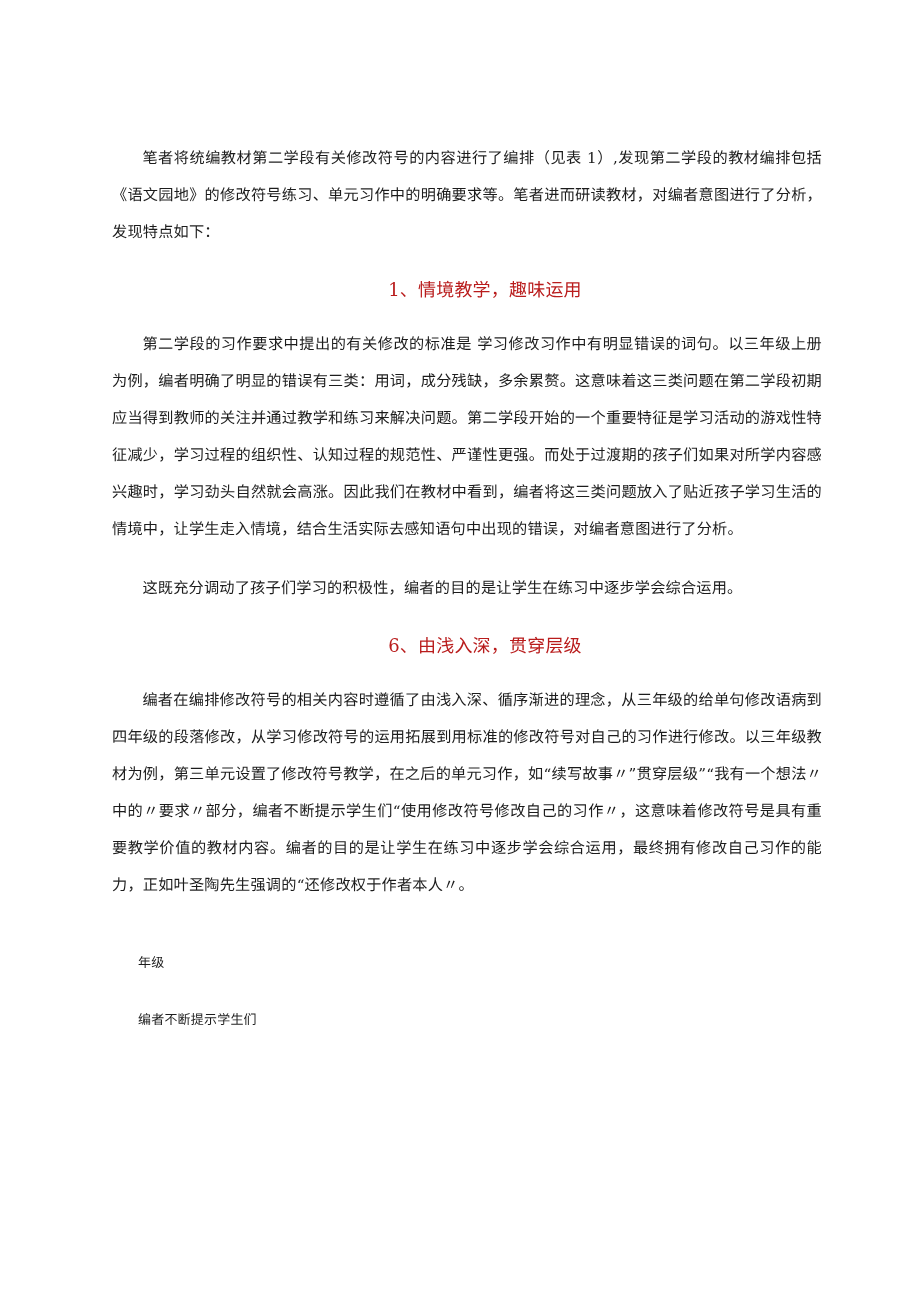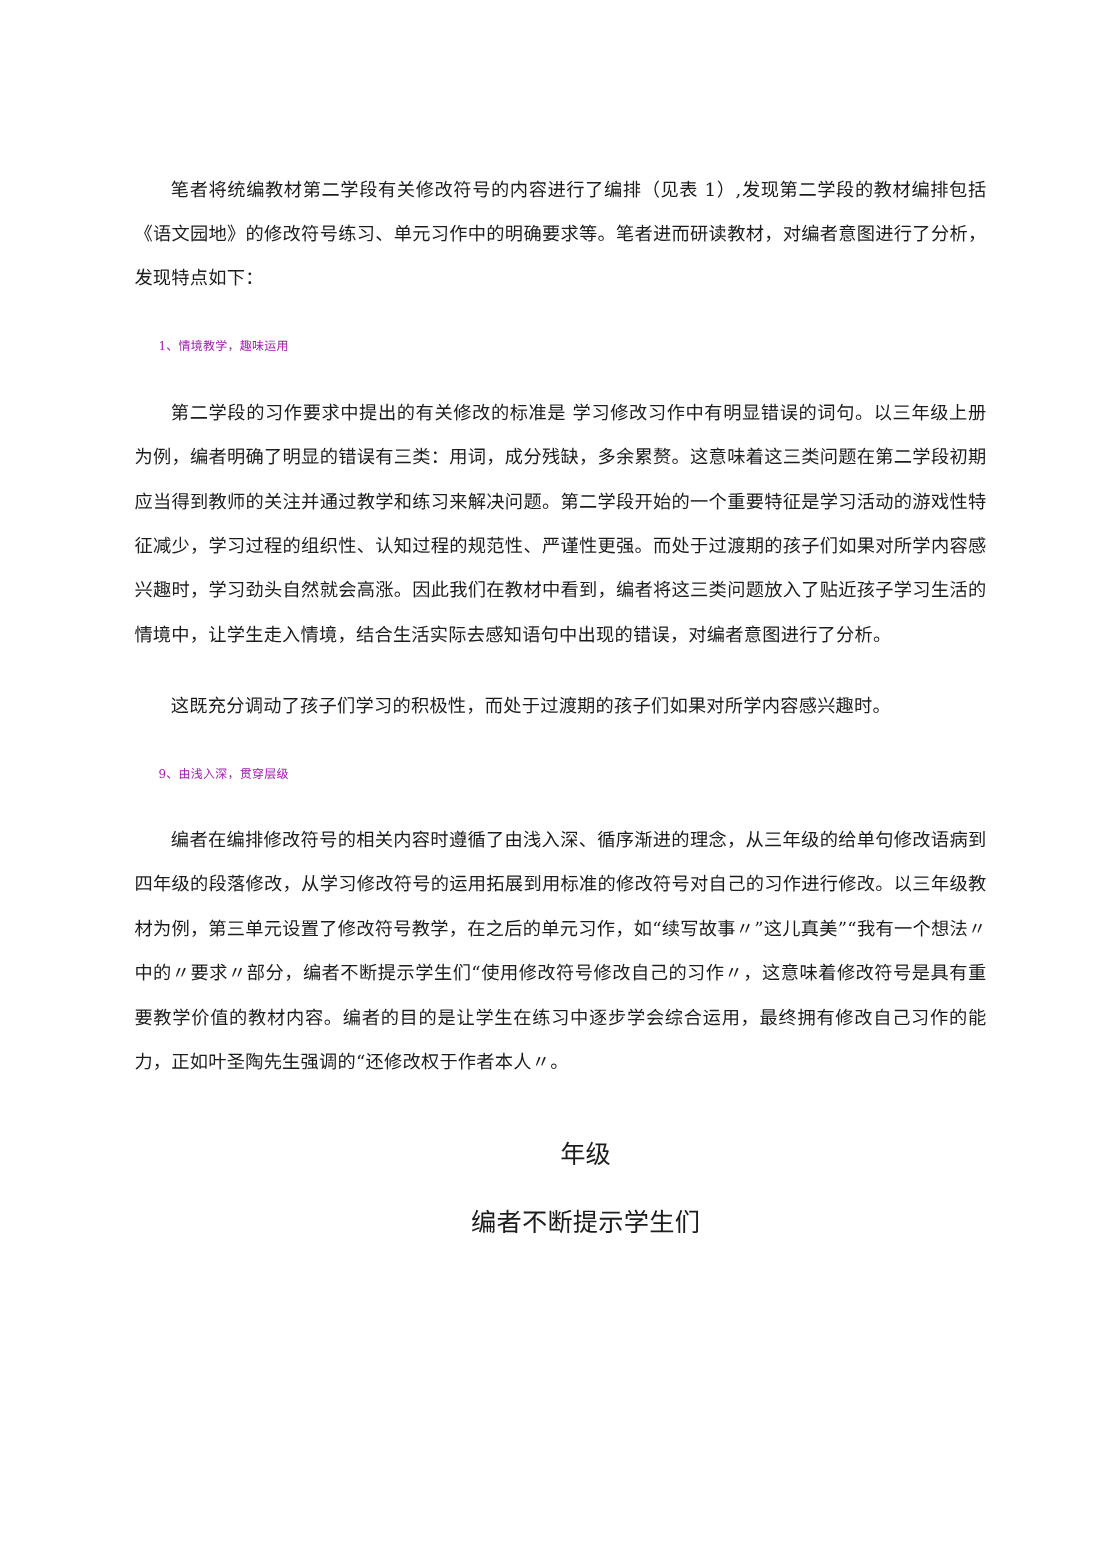--- a/index.html
+++ b/index.html
@@ -48,42 +48,42 @@
   .para.indent {
     text-indent: 2em;
   }
 
   
   .gap-sm { height: 18px; }
   .gap-md { height: 20px; }
   .gap-lg { height: 22px; }
 
   .heading-num {
-    font-size: 10px;
+    font-size: 18px;
     line-height: 37px;
     text-indent: 2em;
-    text-align: left;
-    color: #a21caf;
+    text-align: center;
+    color: #b91c1c;
     letter-spacing: 0.2px;
   }
 
   .caption-line {
     font-size: 15.2px;
     line-height: 37px;
     text-indent: 2em;
     text-align: left;
     color: #1c1c1c;
     letter-spacing: 0.2px;
   }
 
   .table-stub {
-    font-size: 21px;
+    font-size: 13px;
     line-height: 37px;
     text-indent: 2em;
-    text-align: center;
+    text-align: left;
     color: #1c1c1c;
     letter-spacing: 0.2px;
   }
 </style>
 </head>
 <body>
 
 <div id="page-sheet">
 
   <div id="text-column">
@@ -93,29 +93,29 @@
     <div class="gap-md"></div>
 
     <div class="heading-num">1、情境教学，趣味运用</div>
 
     <div class="gap-sm"></div>
 
     <p class="para indent">第二学段的习作要求中提出的有关修改的标准是 学习修改习作中有明显错误的词句。以三年级上册为例，编者明确了明显的错误有三类：用词，成分残缺，多余累赘。这意味着这三类问题在第二学段初期应当得到教师的关注并通过教学和练习来解决问题。第二学段开始的一个重要特征是学习活动的游戏性特征减少，学习过程的组织性、认知过程的规范性、严谨性更强。而处于过渡期的孩子们如果对所学内容感兴趣时，学习劲头自然就会高涨。因此我们在教材中看到，编者将这三类问题放入了贴近孩子学习生活的情境中，让学生走入情境，结合生活实际去感知语句中出现的错误，对编者意图进行了分析。</p>
 
     <div class="gap-lg"></div>
 
-    <p class="para indent">这既充分调动了孩子们学习的积极性，而处于过渡期的孩子们如果对所学内容感兴趣时。</p>
+    <p class="para indent">这既充分调动了孩子们学习的积极性，编者的目的是让学生在练习中逐步学会综合运用。</p>
 
     <div class="gap-md"></div>
 
-    <div class="heading-num">9、由浅入深，贯穿层级</div>
+    <div class="heading-num">6、由浅入深，贯穿层级</div>
 
     <div class="gap-sm"></div>
 
-    <p class="para indent">编者在编排修改符号的相关内容时遵循了由浅入深、循序渐进的理念，从三年级的给单句修改语病到四年级的段落修改，从学习修改符号的运用拓展到用标准的修改符号对自己的习作进行修改。以三年级教材为例，第三单元设置了修改符号教学，在之后的单元习作，如“续写故事〃”这儿真美”“我有一个想法〃中的〃要求〃部分，编者不断提示学生们“使用修改符号修改自己的习作〃，这意味着修改符号是具有重要教学价值的教材内容。编者的目的是让学生在练习中逐步学会综合运用，最终拥有修改自己习作的能力，正如叶圣陶先生强调的“还修改权于作者本人〃。</p>
+    <p class="para indent">编者在编排修改符号的相关内容时遵循了由浅入深、循序渐进的理念，从三年级的给单句修改语病到四年级的段落修改，从学习修改符号的运用拓展到用标准的修改符号对自己的习作进行修改。以三年级教材为例，第三单元设置了修改符号教学，在之后的单元习作，如“续写故事〃”贯穿层级”“我有一个想法〃中的〃要求〃部分，编者不断提示学生们“使用修改符号修改自己的习作〃，这意味着修改符号是具有重要教学价值的教材内容。编者的目的是让学生在练习中逐步学会综合运用，最终拥有修改自己习作的能力，正如叶圣陶先生强调的“还修改权于作者本人〃。</p>
 
     <div class="gap-md"></div>
 
 
     <div class="gap-md"></div>
 
     <div class="table-stub">年级</div>
 
     <div class="gap-md"></div>
 

